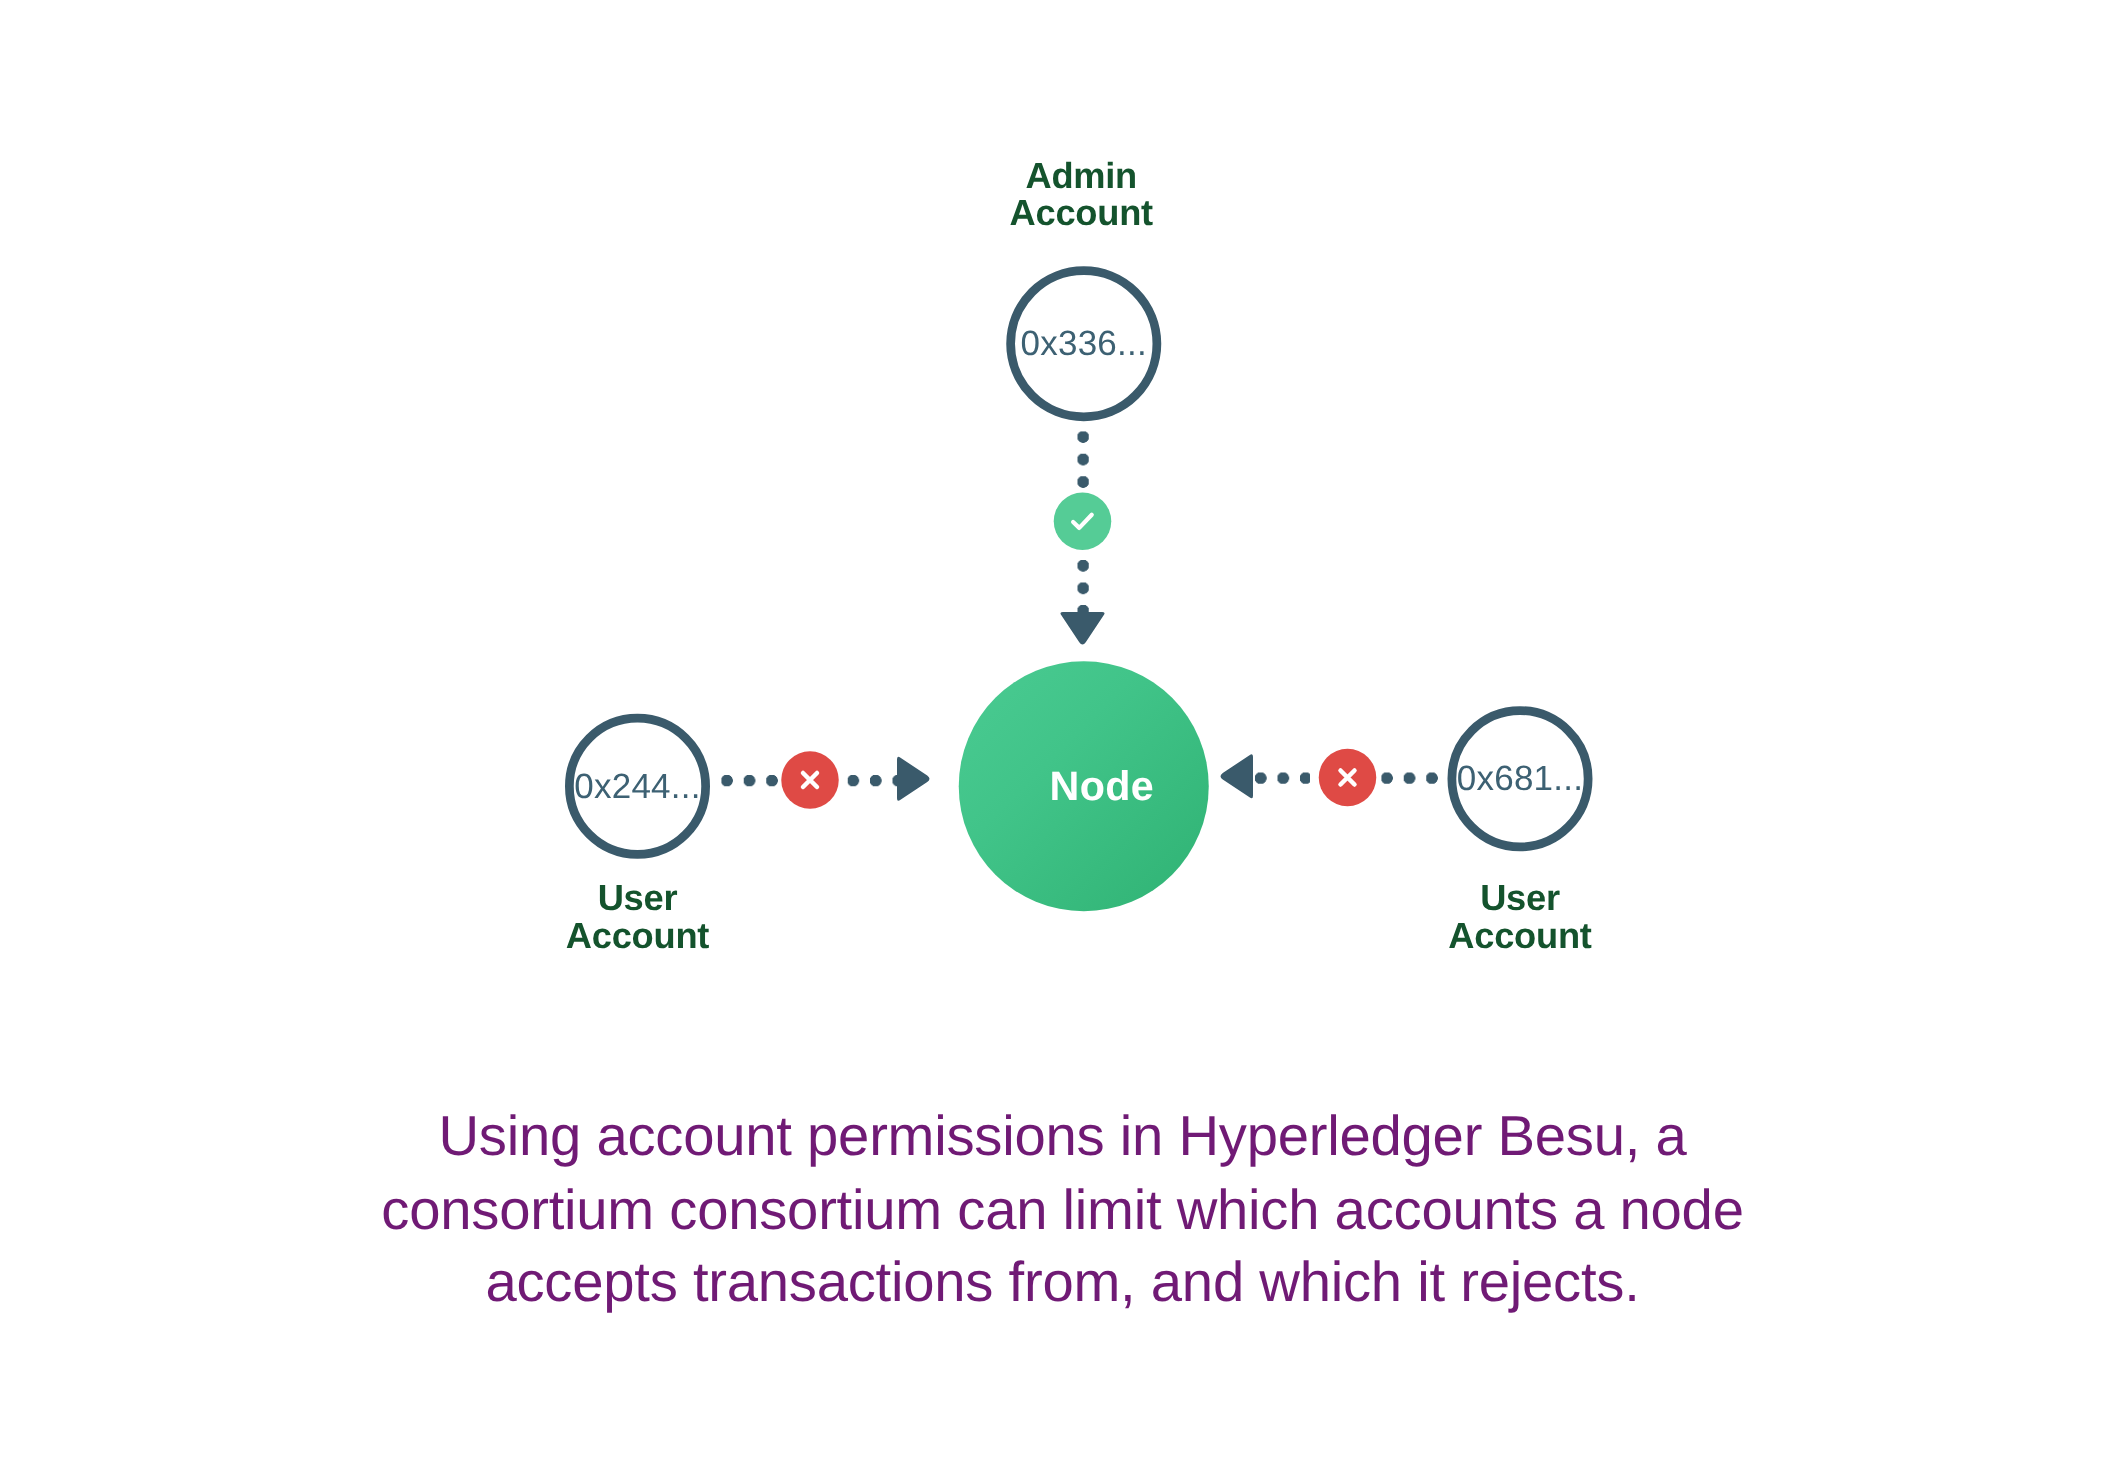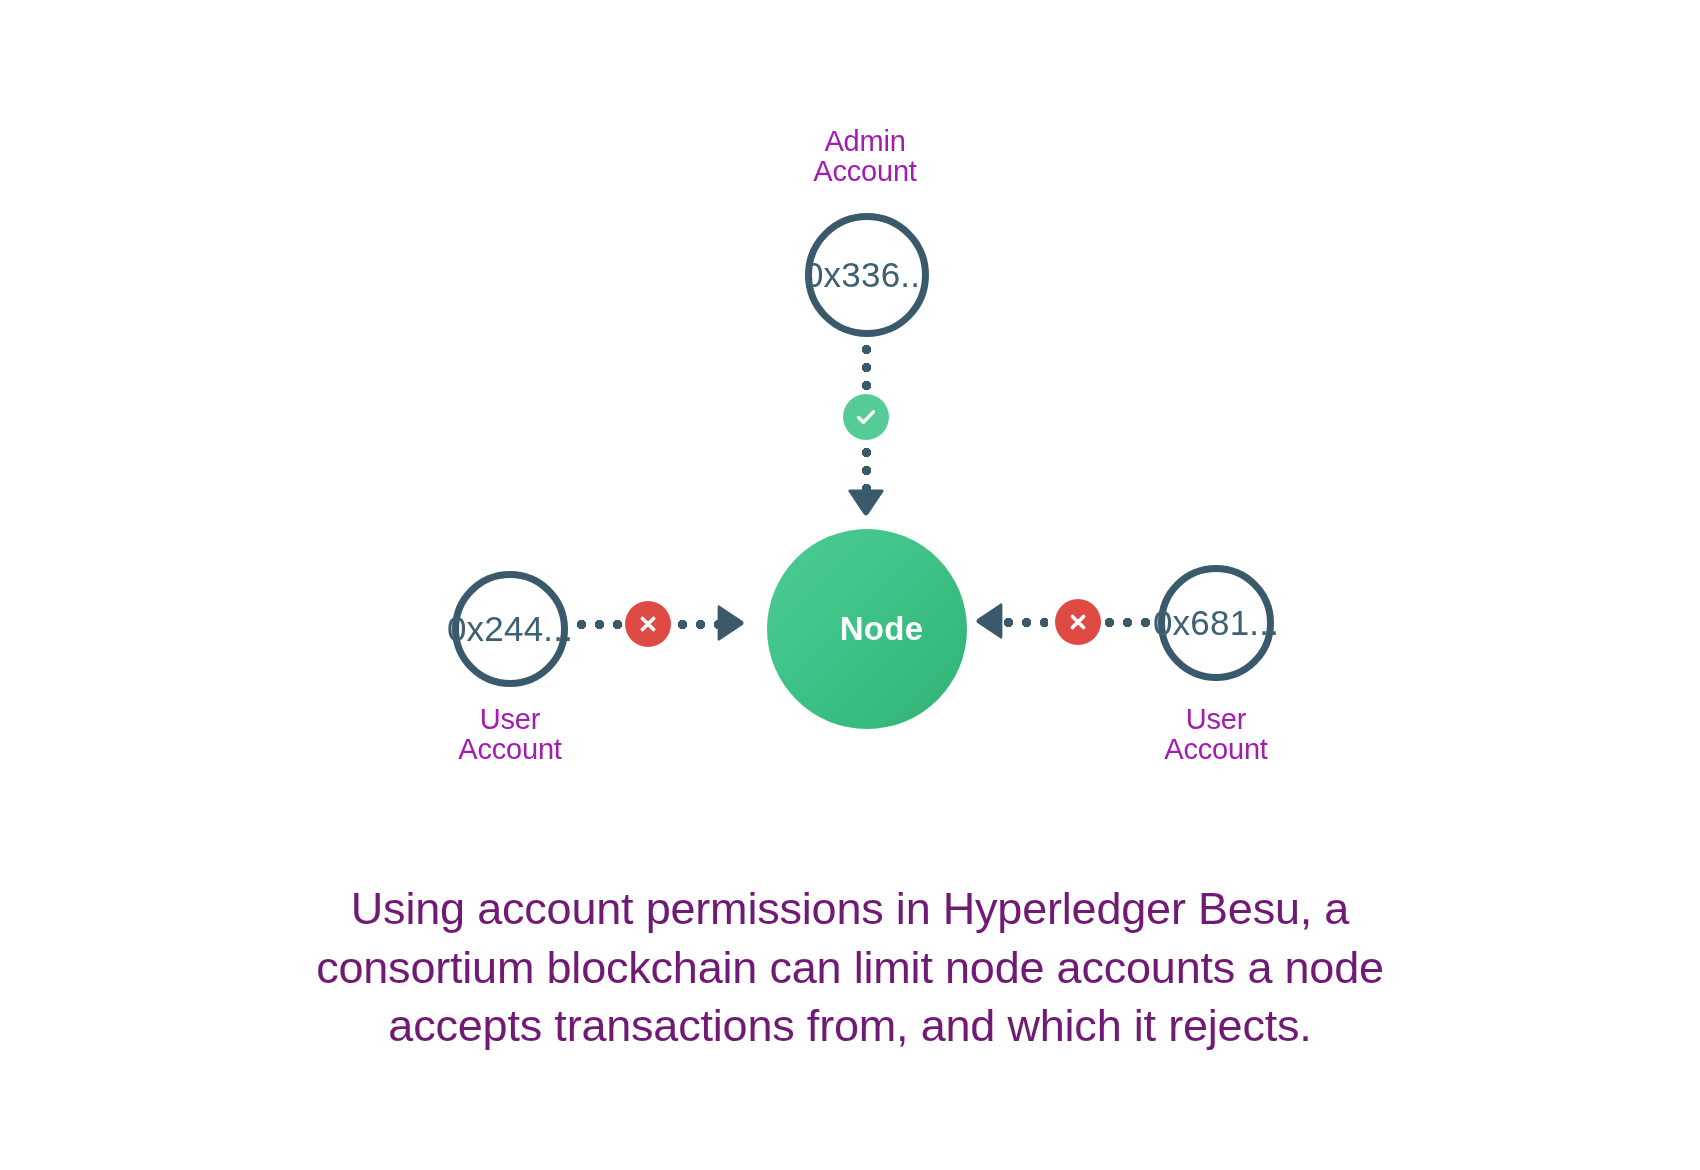--- a/index.html
+++ b/index.html
@@ -26,42 +26,42 @@
     left: 0;
     top: 0;
     width: 1700px;
     height: 820px;
   }
 
   
   .acct-label {
     position: absolute;
     text-align: center;
-    font-weight: normal;
-    color: #a21caf;
+    font-weight: bold;
+    color: #14532d;
     font-size: 29px;
     line-height: 1.04;
     letter-spacing: -0.2px;
     white-space: pre-line;
     width: 300px;
   }
 
   
   .acct-circle {
     position: absolute;
     border-radius: 50%;
     background: #ffffff;
     border: 7px solid #3a5a6b;
     box-sizing: border-box;
     display: flex;
     align-items: center;
     justify-content: center;
   }
   .acct-addr {
-    font-size: 35px;
+    font-size: 28px;
     color: #3d6173;
     letter-spacing: 0.2px;
     font-weight: 400;
     white-space: nowrap;
   }
 
   
   #node-circle {
     position: absolute;
     width: 200px;
@@ -212,17 +212,17 @@
       <svg width="30" height="42" viewBox="0 0 30 42" aria-hidden="true">
         <path d="M26.6 4.2 Q29.4 2.0 29.4 5.4 L29.4 36.6 Q29.4 40.0 26.6 37.8
                  L5.2 23.6 Q1.6 21.0 5.2 18.4 Z" fill="#3a5a6b"></path>
       </svg>
     </div>
 
   </div>
 
   <div id="caption">
     <span class="cap-line">Using account permissions in Hyperledger Besu, a</span>
-    <span class="cap-line">consortium blockchain can limit node accounts a node</span>
+    <span class="cap-line">consortium consortium can limit which accounts a node</span>
     <span class="cap-line">accepts transactions from, and which it rejects.</span>
   </div>
 
 </div>
 
 </body></html>

